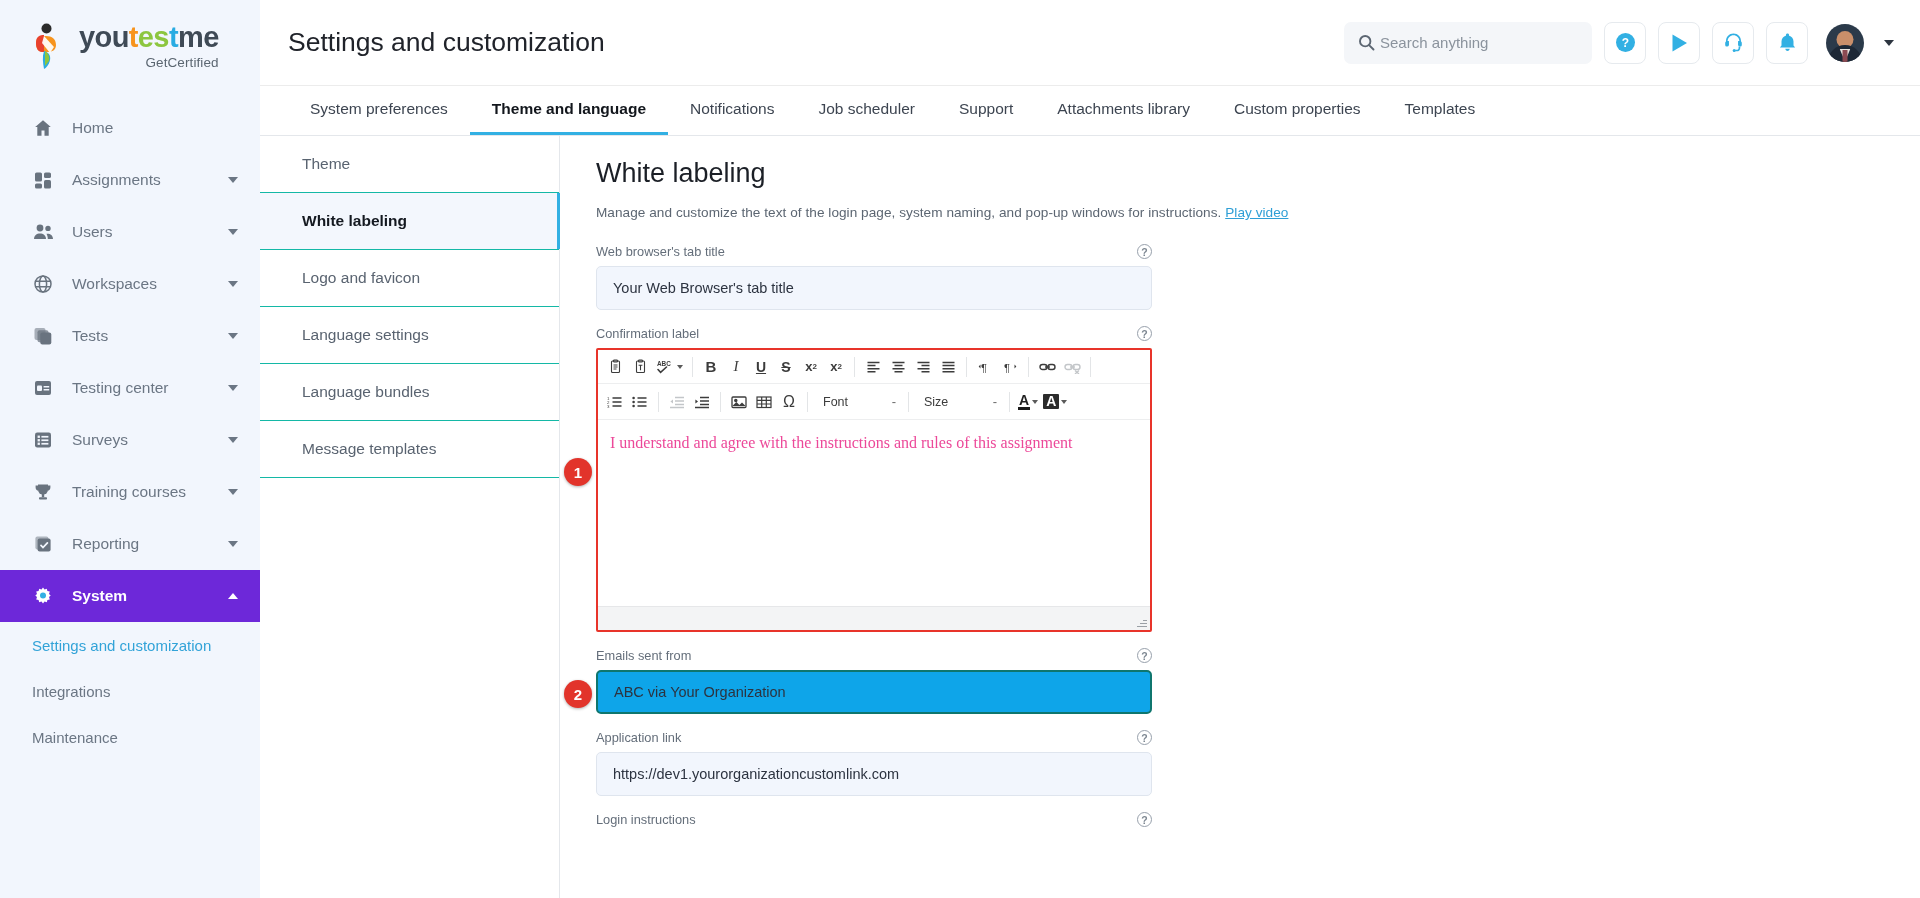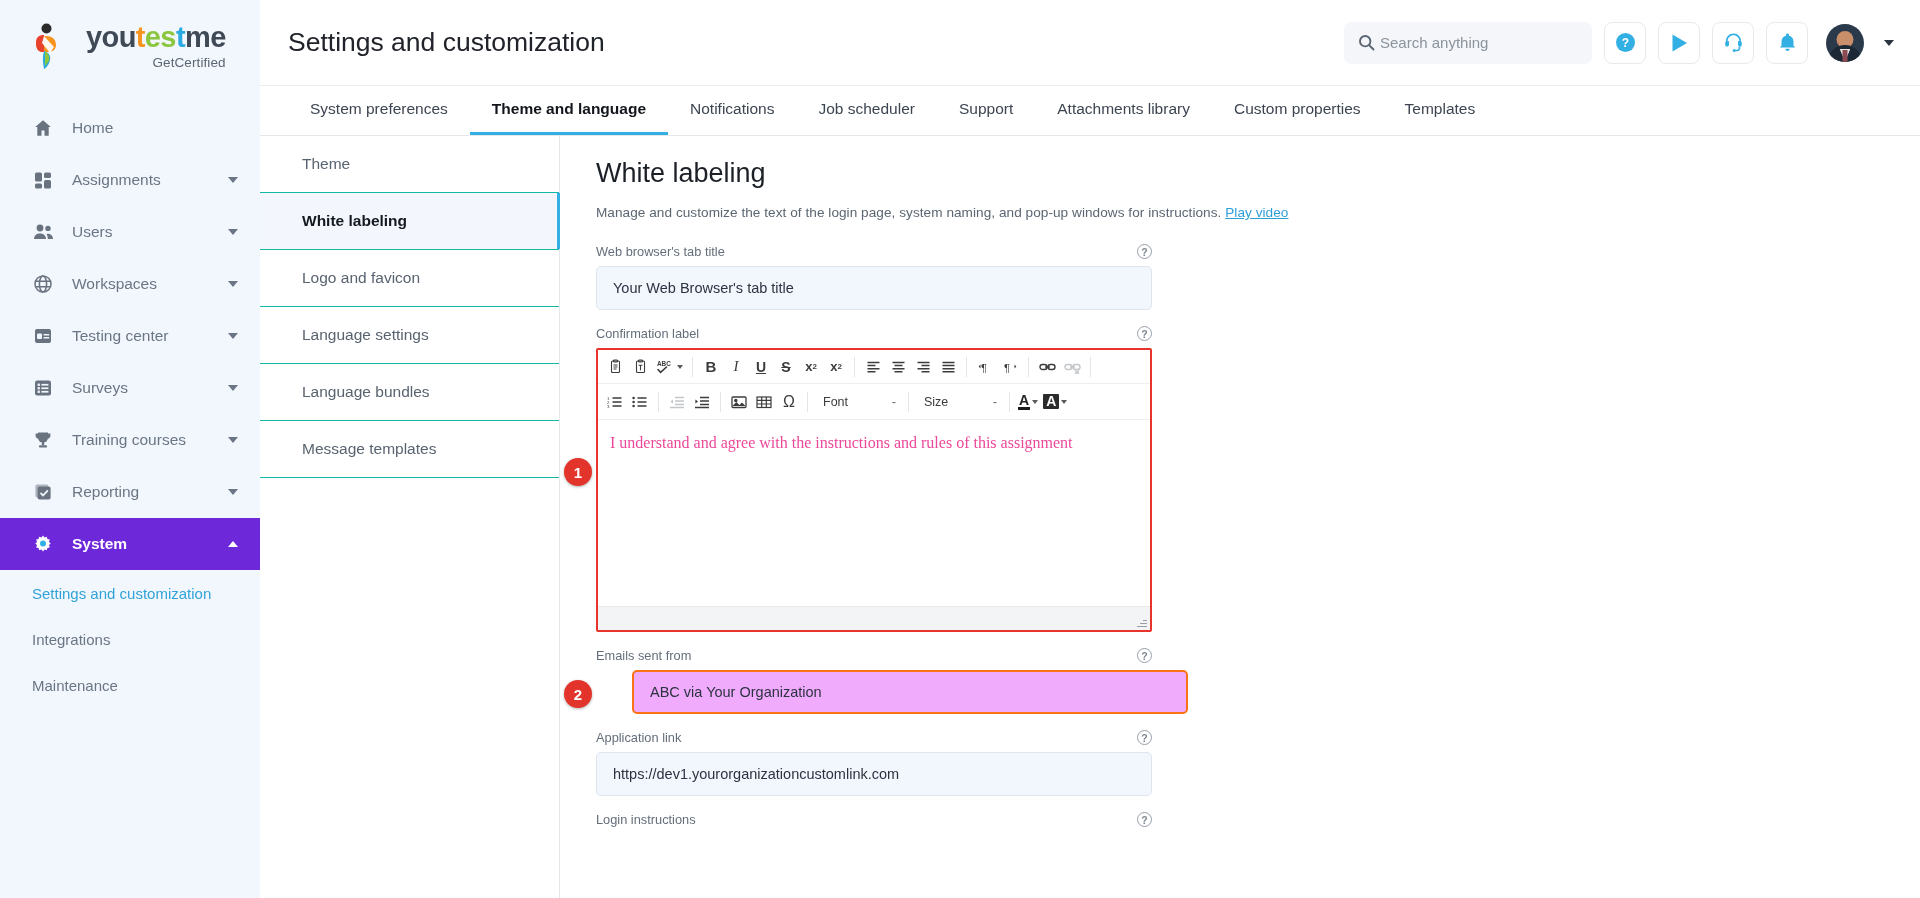--- a/index.html
+++ b/index.html
@@ -13,21 +13,21 @@
 
   
   .sidebar {
     width: 260px; min-width: 260px; height: 898px;
     background: #f2f6fd;
     display: flex; flex-direction: column;
     overflow: hidden;
   }
   .logo-wrap {
     height: 92px; display: flex; align-items: center;
-    padding-left: 30px; gap: 16px;
+    padding-left: 30px; gap: 9px;
   }
   .logo-mark { width: 40px; height: 48px; position: relative; }
   .logo-text { display: flex; flex-direction: column; line-height: 1; }
   .logo-word { font-size: 29px; font-weight: 700; letter-spacing: -0.6px; }
   .logo-word span.c1 { color: #3f4a56; }
   .logo-word span.c2 { color: #f7941e; }
   .logo-word span.c3 { color: #8cc63f; }
   .logo-word span.c4 { color: #29abe2; }
   .logo-word span.c5 { color: #3f4a56; }
   .logo-sub {
@@ -179,21 +179,21 @@
     font-size: 10.5px; display: flex; align-items: center;
     justify-content: center; cursor: pointer; font-weight: 700;
   }
   .text-input {
     width: 556px; height: 44px; background: #f2f6fd;
     border: 1px solid #dfe5ee; border-radius: 5px;
     padding: 12px 16px; font-size: 14.5px; color: #2c3340;
     display: flex; align-items: center;
     font-family: "Liberation Sans", sans-serif; outline: none;
   }
-  .text-input.highlight { border: 2px solid #f97316; background: #f0abfc; margin-left: 36px; }
+  .text-input.highlight { border: 2px solid #0f766e; background: #0ea5e9; }
 
   
   .editor {
     width: 556px; border: 2px solid #e8342a; border-radius: 2px;
     background: #fff; overflow: hidden;
   }
   .tb-row {
     display: flex; align-items: center; height: 34px;
     padding: 0 5px; background: #fff; border-bottom: 1px solid #edeeef;
     gap: 1px;
@@ -321,20 +321,31 @@
           <svg width="20" height="20" viewBox="0 0 20 20" fill="none" stroke="currentColor" stroke-width="1.5">
               <circle cx="10" cy="10" r="8"></circle>
               <ellipse cx="10" cy="10" rx="3.6" ry="8"></ellipse>
               <path d="M2.4 7.3h15.2M2.4 12.7h15.2"></path>
             </svg>
         </span>
         <span class="lbl">Workspaces</span>
         <span class="chev"></span>
       </div>
 
+      <div class="nav-item">
+        <span class="ico">
+          <svg width="20" height="20" viewBox="0 0 20 20" fill="currentColor">
+              <rect x="1.5" y="2" width="11" height="12" rx="2" opacity=".55"></rect>
+              <rect x="4.5" y="4.3" width="11" height="12" rx="2" opacity=".75"></rect>
+              <rect x="7.3" y="6.6" width="11" height="12" rx="2"></rect>
+            </svg>
+        </span>
+        <span class="lbl">Tests</span>
+        <span class="chev"></span>
+      </div>
 
       <div class="nav-item">
         <span class="ico">
           <svg width="20" height="20" viewBox="0 0 20 20" fill="currentColor">
               <rect x="2" y="3" width="16" height="14" rx="2"></rect>
               <rect x="4" y="7.4" width="5" height="5.6" rx="1" fill="#f2f6fd"></rect>
               <rect x="10.6" y="8" width="5.6" height="1.5" fill="#f2f6fd"></rect>
               <rect x="10.6" y="11" width="5.6" height="1.5" fill="#f2f6fd"></rect>
             </svg>
         </span>

